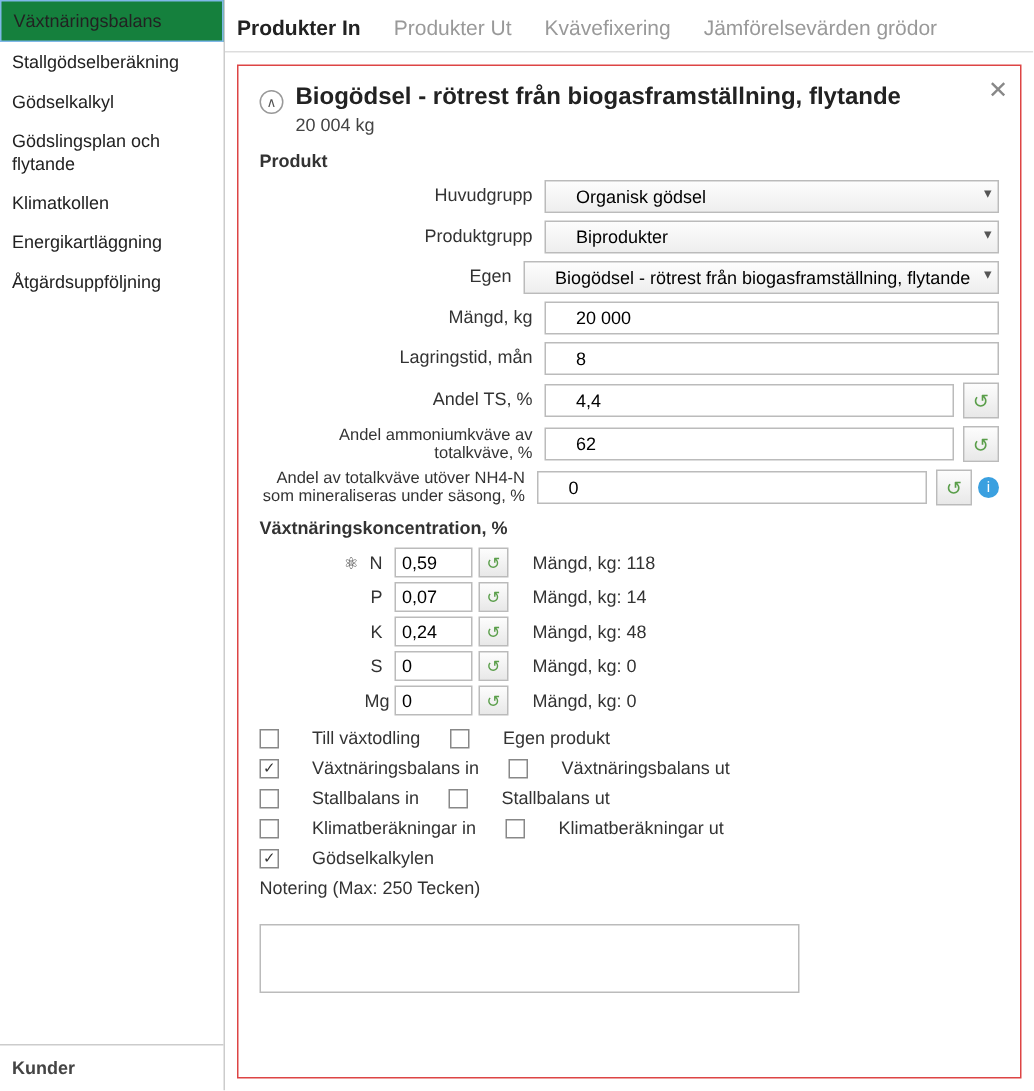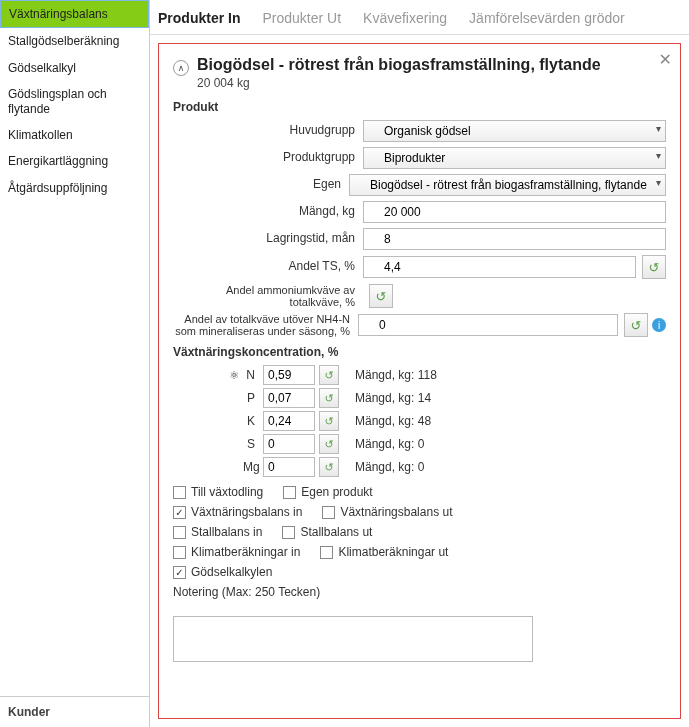--- a/index.html
+++ b/index.html
@@ -1,20 +1,20 @@
 <!DOCTYPE html>
 <html><head>
 <meta charset="utf-8">
 <style>
 * { box-sizing: border-box; margin: 0; padding: 0; }
 body { font-family: "Segoe UI", Tahoma, sans-serif; font-size: 12px; color: #333; background: #fff; width: 689px; height: 727px; overflow: hidden; display: flex; }
 .sidebar { width: 150px; border-right: 1px solid #ccc; display: flex; flex-direction: column; background: #fff; }
 .sidebar-items { flex: 1; }
 .sidebar-item { padding: 6px 8px; cursor: pointer; color: #222; line-height: 1.2; }
-.sidebar-item.active { background: #84cc16; border: 1px solid #7fb8e8; }
+.sidebar-item.active { background: #15803d; border: 1px solid #7fb8e8; }
 .sidebar-footer { border-top: 1px solid #ccc; padding: 8px; font-weight: bold; color: #444; }
 .main { flex: 1; display: flex; flex-direction: column; overflow: hidden; }
 .tabs { display: flex; border-bottom: 1px solid #ddd; padding: 6px 0 0 6px; gap: 18px; font-size: 14px; }
 .tab { padding: 4px 2px 8px; color: #999; cursor: pointer; white-space: nowrap; }
 .tab.active { color: #222; font-weight: 600; }
 .panel-wrap { flex: 1; padding: 8px; overflow: hidden; }
 .panel { border: 1px solid #d44; height: 100%; position: relative; padding: 12px 14px 14px 14px; overflow-y: auto; }
 .close-x { position: absolute; top: 6px; right: 8px; font-size: 16px; color: #888; cursor: pointer; }
 .panel-head { display: flex; align-items: flex-start; gap: 8px; margin-bottom: 10px; }
 .collapse-btn { width: 16px; height: 16px; border: 1px solid #999; border-radius: 50%; display: flex; align-items: center; justify-content: center; font-size: 9px; color: #555; cursor: pointer; margin-top: 4px; flex-shrink: 0; }
@@ -33,21 +33,21 @@
 .nutri-grid { margin-left: 48px; }
 .nutri-row { display: flex; align-items: center; margin-bottom: 3px; gap: 4px; }
 .nutri-icon { width: 18px; display: flex; justify-content: flex-end; }
 .nutri-label { width: 16px; text-align: right; padding-right: 4px; }
 .nutri-input { width: 52px; border: 1px solid #bbb; padding: 2px 4px; font-size: 12px; }
 .nutri-reset { width: 20px; height: 20px; border: 1px solid #bbb; background: linear-gradient(#fdfdfd,#e8e8e8); display: flex; align-items: center; justify-content: center; color: #5a9e4a; font-size: 11px; cursor: pointer; }
 .nutri-amt { margin-left: 12px; color: #333; }
 .mol-icon { font-size: 11px; }
 .checks { margin-top: 8px; }
 .check-row { display: flex; gap: 20px; margin-bottom: 6px; align-items: center; }
-.check { display: flex; align-items: center; gap: 5px; cursor: pointer; }
+.check { display: flex; align-items: center; gap: 22px; cursor: pointer; }
 .checkbox { width: 13px; height: 13px; border: 1px solid #888; background: #fff; display: inline-flex; align-items: center; justify-content: center; font-size: 10px; color: #333; }
 .checkbox.checked::after { content: "✓"; }
 .note-label { margin-top: 4px; margin-bottom: 17px; }
 .note-area { width: 360px; height: 46px; border: 1px solid #bbb; resize: none; font-family: inherit; font-size: 12px; padding: 3px; }
 .short-input { width: 260px; flex: none; }
 </style>
 </head>
 <body>
 
 <div class="sidebar">
@@ -110,20 +110,21 @@
         <div class="form-label">Lagringstid, mån</div>
         <input class="form-input" value="8" style="">
       </div>
       <div class="form-row">
         <div class="form-label">Andel TS, %</div>
         <input class="form-input" value="4,4" style="">
         <div class="reset-btn">↺</div>
       </div>
       <div class="form-row">
         <div class="form-label multi">Andel ammoniumkväve av totalkväve, %</div>
+        <input class="form-input" value="62" style="">
         <div class="reset-btn">↺</div>
       </div>
       <div class="form-row">
         <div class="form-label multi">Andel av totalkväve utöver NH4-N som mineraliseras under säsong, %</div>
         <input class="form-input short-input" value="0" style="">
         <div class="reset-btn">↺</div>
         <div class="info-icon">i</div>
       </div>
 
       <div class="section-label">Växtnäringskoncentration, %</div>

